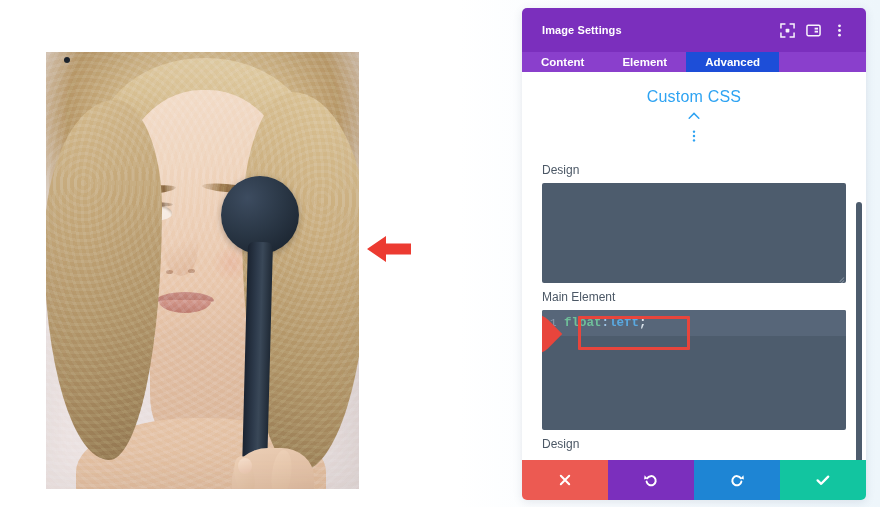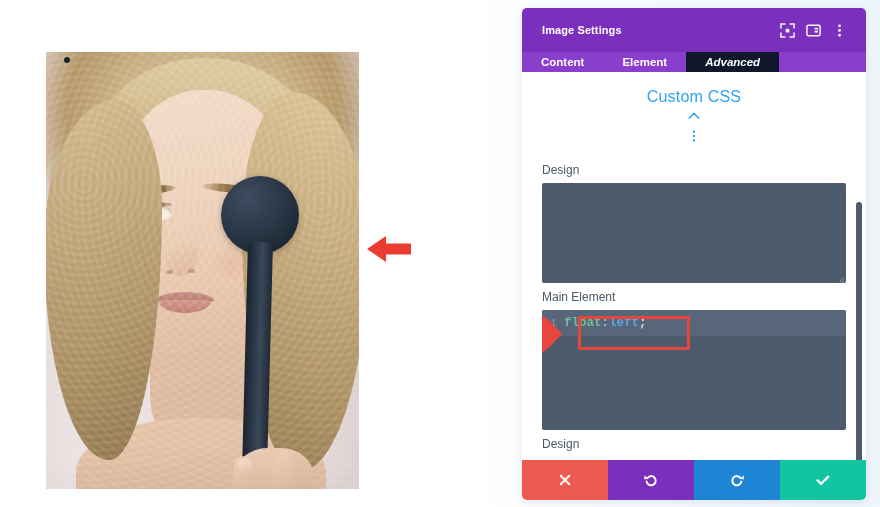--- a/index.html
+++ b/index.html
@@ -241,21 +241,21 @@
   .tab {
     flex: 0 0 auto;
     padding: 0 19px;
     display: flex; align-items: center; justify-content: center;
     color: #ffffff;
     font-size: 11.5px;
     font-weight: bold;
     cursor: pointer;
     white-space: nowrap;
   }
-  .tab.active { background: #0f172a; font-style: italic; }
+  .tab.active { background: #1d4ed8; }
 
   .panel-body {
     flex: 1 1 auto;
     position: relative;
     background: #fff;
     overflow: hidden;
     padding: 0 20px;
   }
   .section-head {
     display: flex; align-items: center;

